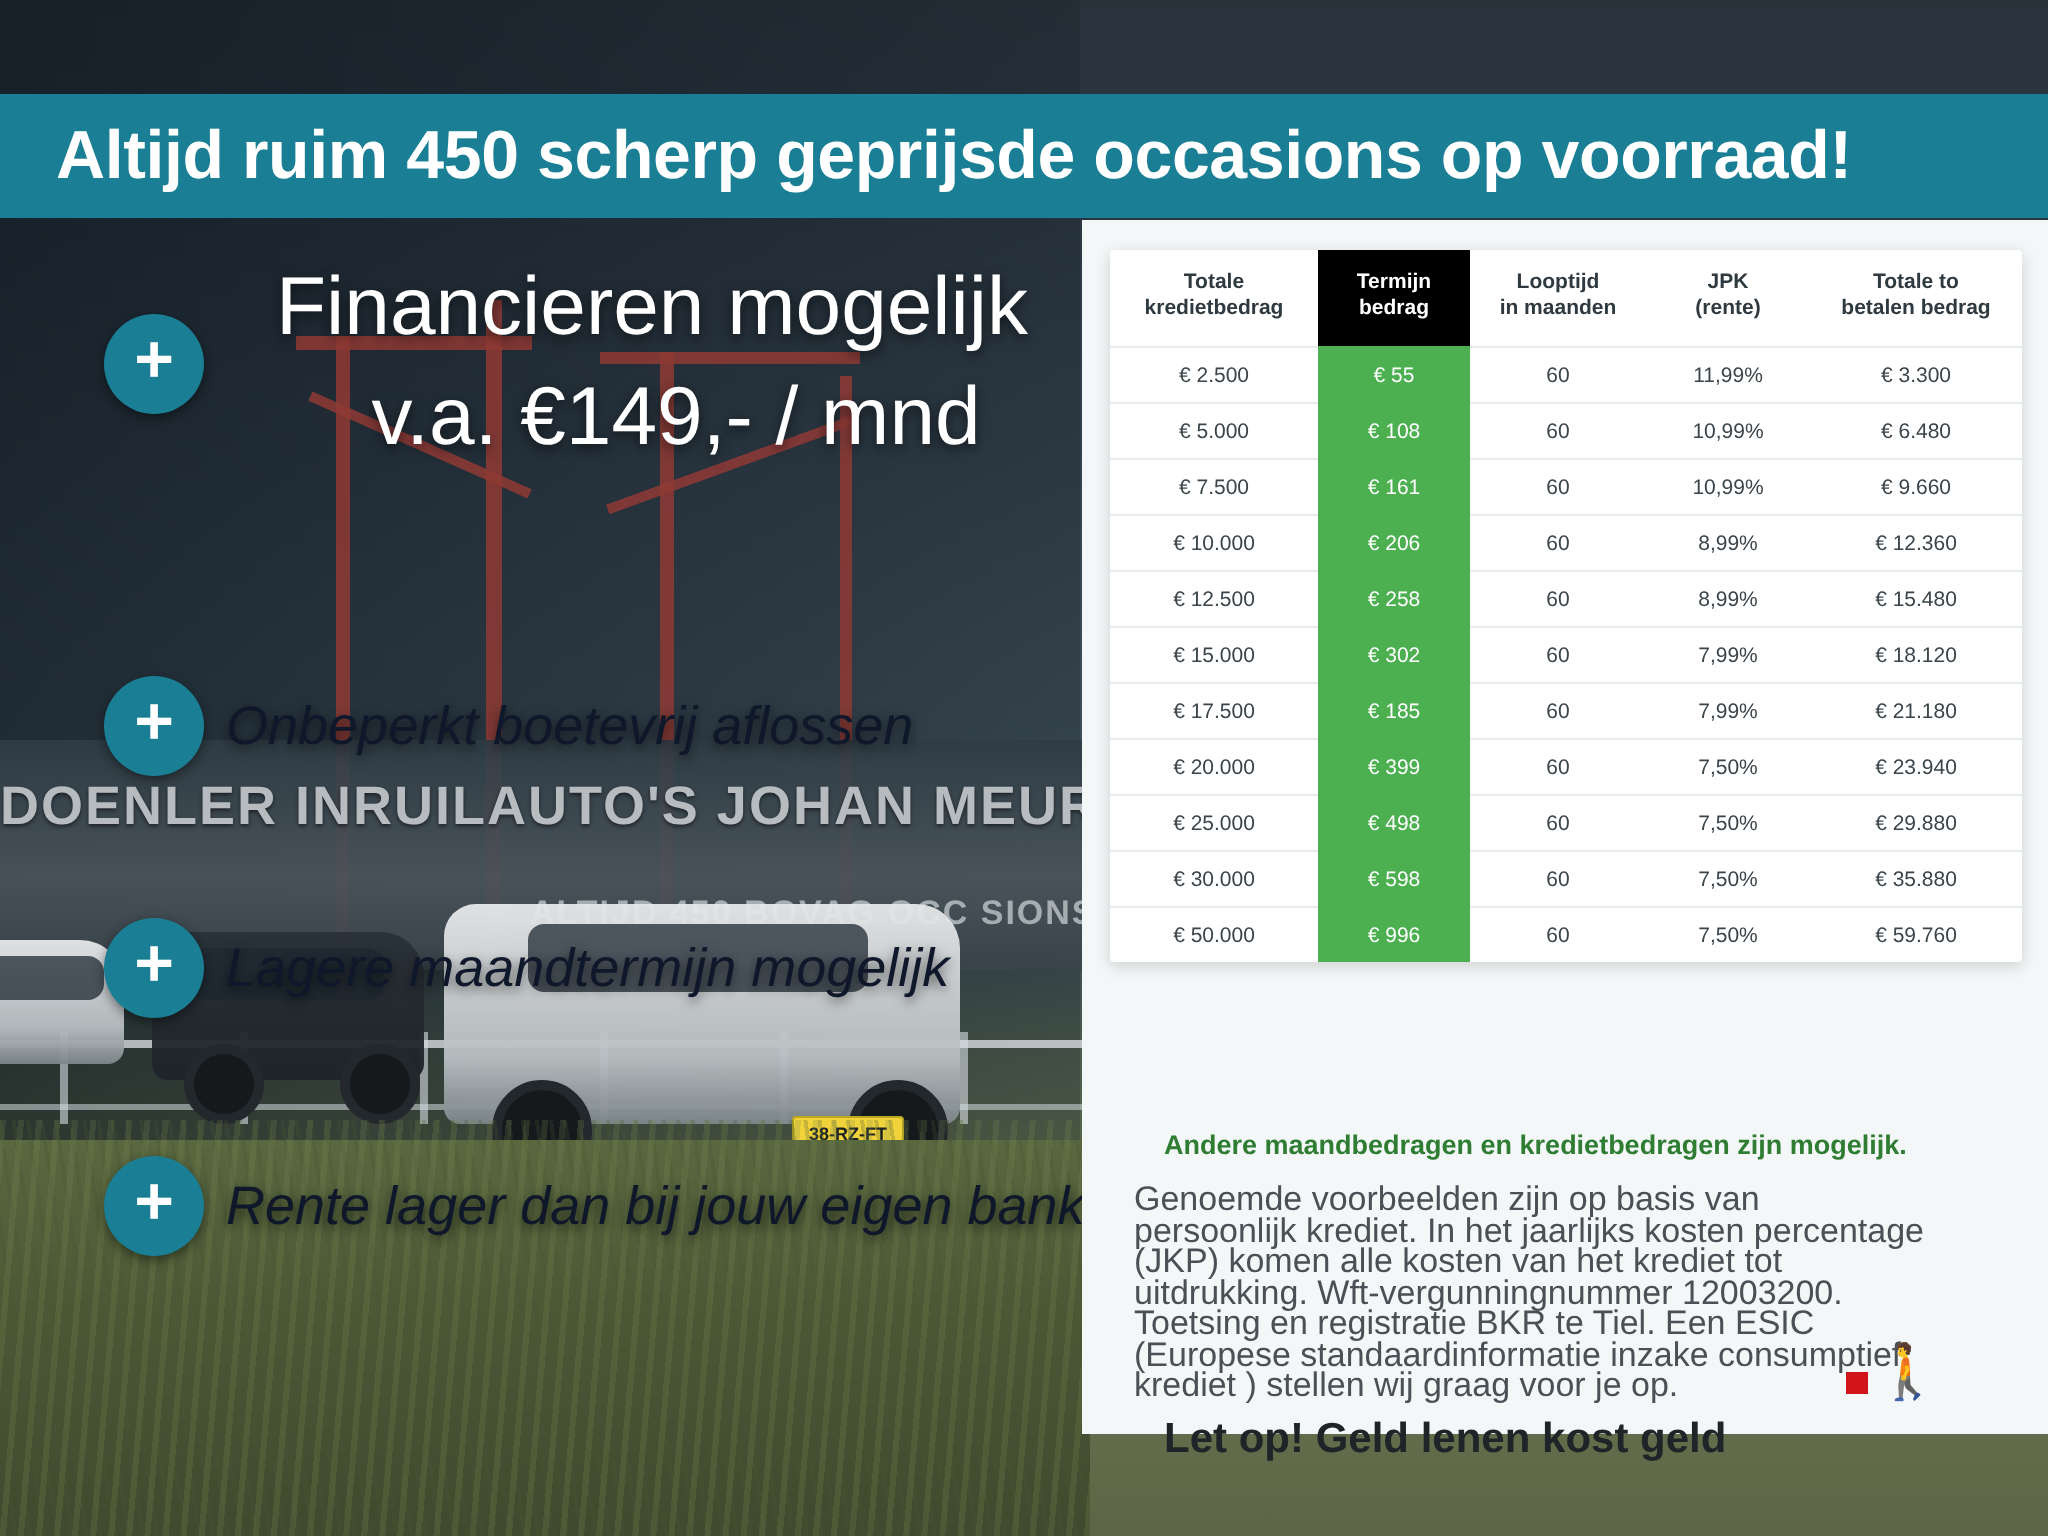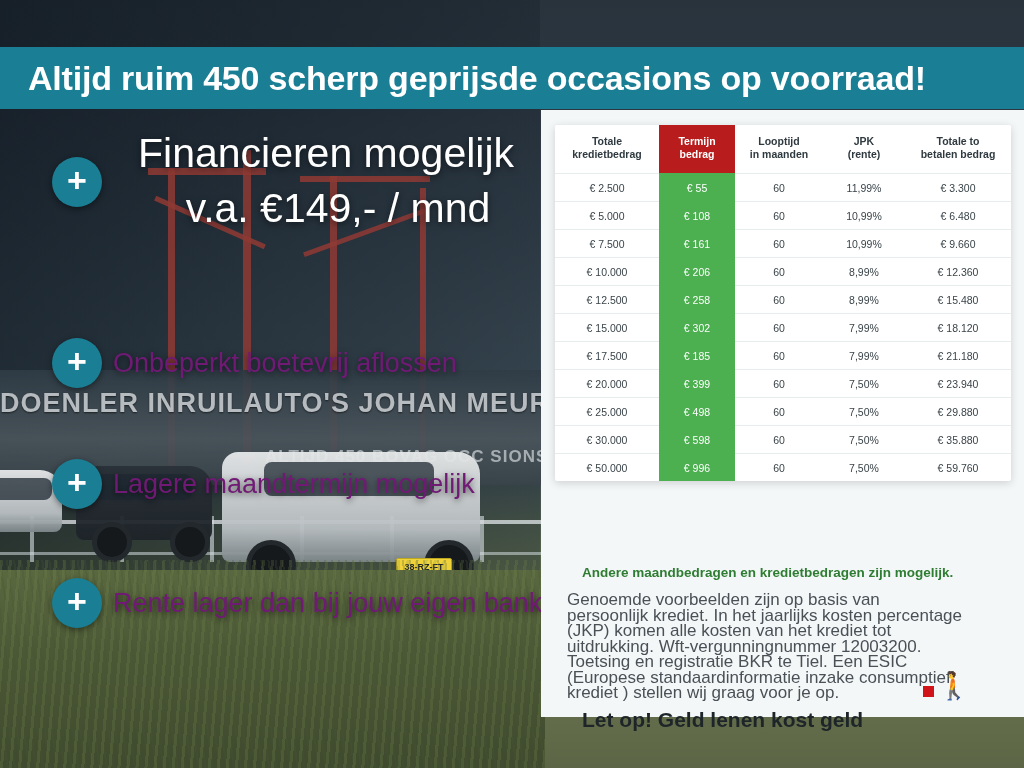--- a/index.html
+++ b/index.html
@@ -197,24 +197,25 @@
     background: #1a7f94;
     color: #ffffff;
     font-size: 34px;
     font-weight: bold;
     line-height: 47px;
     text-align: center;
     box-shadow: 0 2px 6px rgba(0,0,0,0.45);
   }
   .bullet-text {
     position: absolute;
-    color: #701a75;
+    color: #0f172a;
     font-size: 27px;
     white-space: nowrap;
     text-shadow: 0 2px 6px rgba(0,0,0,0.6);
+    font-style: italic;
   }
   
   .card {
     position: absolute;
     left: 541px;
     top: 110px;
     width: 483px;
     height: 607px;
     background: #f4f7f8;
   }
@@ -235,21 +236,21 @@
   table.rates th {
     font-size: 10.5px;
     font-weight: bold;
     color: #2f3a40;
     padding: 10px 2px 12px 2px;
     line-height: 13px;
     text-align: center;
     vertical-align: middle;
   }
   table.rates th.hl {
-    background: #b91c1c;
+    background: #000000;
     color: #ffffff;
   }
   table.rates td {
     font-size: 10.5px;
     color: #3a4449;
     text-align: center;
     padding: 7.5px 2px;
     border-top: 1px solid #e7ecee;
   }
   table.rates td.hl {

